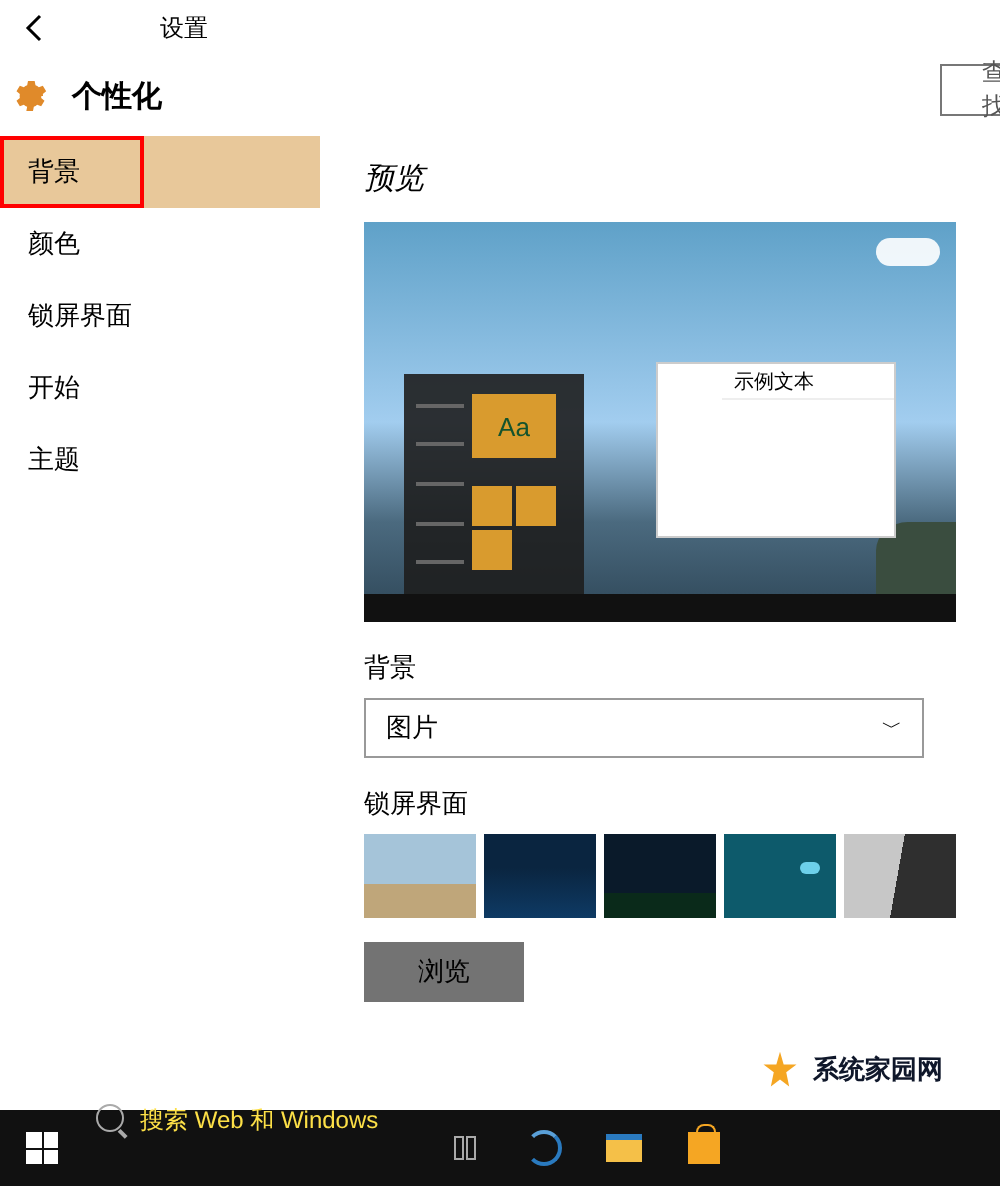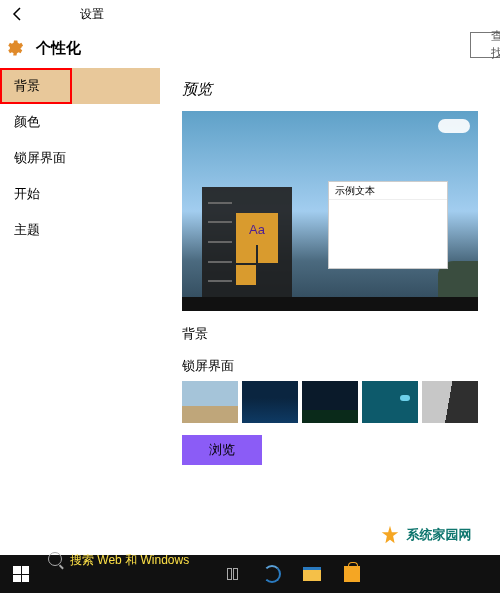--- a/index.html
+++ b/index.html
@@ -14,58 +14,58 @@
   .body { display: flex; height: calc(100% - 68px - 38px); }
   .sidebar { width: 160px; padding-top: 0; }
   .sidebar-item { height: 36px; display: flex; align-items: center; padding-left: 14px; font-size: 13px; cursor: pointer; }
   .sidebar-item.selected { background: #e8c89a; }
   .highlight-box { position: absolute; border: 2px solid red; left: 0; top: 68px; width: 72px; height: 36px; pointer-events: none; }
   .content { flex: 1; padding: 12px 0 0 22px; overflow: hidden; }
   .section-title { font-size: 15px; margin-bottom: 12px; font-style: italic; }
   .preview-box { width: 296px; height: 200px; background: linear-gradient(to bottom, #5fa1c8 0%, #a2cdef 50%, #4b6a7f 75%, #2d4556 100%); position: relative; overflow: hidden; }
   .preview-taskbar { position: absolute; bottom: 0; left: 0; right: 0; height: 14px; background: #111; }
   .start-mock { position: absolute; left: 20px; bottom: 14px; width: 90px; height: 110px; background: rgba(30,30,30,0.9); }
-  .tile-big { position: absolute; left: 34px; top: 26px; width: 42px; height: 32px; background: #d99b2e; display: flex; align-items: center; justify-content: center; font-size: 13px; color: #4c1d95; }
+  .tile-big { position: absolute; left: 34px; top: 10px; width: 42px; height: 32px; background: #d99b2e; display: flex; align-items: center; justify-content: center; font-size: 13px; color: #14532d; }
   .tile-small { position: absolute; background: #d99b2e; }
   .t1 { left: 34px; top: 56px; width: 20px; height: 20px; }
   .t2 { left: 56px; top: 56px; width: 20px; height: 20px; }
   .t3 { left: 34px; top: 78px; width: 20px; height: 20px; }
   .start-left { position: absolute; left: 6px; top: 6px; width: 24px; height: 98px; display: flex; flex-direction: column; justify-content: space-around; }
   .start-left div { height: 2px; background: #666; }
-  .window-mock { position: absolute; right: 30px; top: 70px; width: 120px; height: 88px; background: #fff; border: 1px solid #ccc; }
+  .window-mock { position: absolute; right: 30px; top: 70px; width: 120px; height: 88px; background: #fff; border: 1px solid #ccc; padding-left: 32px; }
   .window-mock-header { height: 18px; border-bottom: 1px solid #eee; font-size: 10px; padding: 2px 6px; }
   .cloud { position: absolute; right: 8px; top: 8px; width: 32px; height: 14px; background: #fff; border-radius: 10px; opacity: 0.9; }
   .shore { position: absolute; right: 0; bottom: 14px; width: 40px; height: 36px; background: #3a4d3f; border-radius: 40% 0 0 0; }
   .field-label { font-size: 13px; margin-top: 14px; margin-bottom: 6px; }
   .dropdown { width: 280px; height: 30px; border: 1px solid #999; display: flex; align-items: center; justify-content: space-between; padding: 0 10px; font-size: 13px; cursor: pointer; }
   .chev { font-size: 10px; }
   .thumbs { display: flex; gap: 4px; margin-top: 6px; }
   .thumb { width: 56px; height: 42px; cursor: pointer; }
   .th1 { background: linear-gradient(to bottom, #a5c4d9 60%, #bfa67a 60%); }
   .th2 { background: linear-gradient(to bottom, #0a2540 40%, #0e3a64 100%); }
   .th3 { background: linear-gradient(to bottom, #0a1a2a 70%, #0a2a1a 70%); }
   .th4 { background: #0d5a6b; position: relative; }
   .th4::after { content:""; position:absolute; right:8px; top:14px; width:10px; height:6px; background:#6dd0ea; border-radius:3px; }
   .th5 { background: linear-gradient(100deg, #c7c7c7 48%, #2f2f2f 48%); }
-  .browse-btn { margin-top: 12px; width: 80px; height: 30px; background: #8b5cf6; border: none; font-size: 13px; cursor: pointer; }
+  .browse-btn { margin-top: 12px; width: 80px; height: 30px; background: #737373; border: none; font-size: 13px; cursor: pointer; }
   .taskbar { position: absolute; left: 0; bottom: 0; width: 100%; height: 38px; background: #111; display: flex; align-items: center; }
   .start-btn { width: 42px; height: 38px; display: flex; align-items: center; justify-content: center; cursor: pointer; }
   .win-logo { width: 16px; height: 16px; display: grid; grid-template-columns: 1fr 1fr; grid-template-rows: 1fr 1fr; gap: 1px; }
   .win-logo div { background: #fff; }
   .search-bar { flex: 0 0 170px; height: 44px; display: flex; align-items: flex-start; color: #fde047; font-size: 12px; gap: 8px; padding-left: 6px; }
   .search-icon-tb { width: 14px; height: 14px; border: 1.5px solid #aaa; border-radius: 50%; position: relative; }
   .search-icon-tb::after { content:""; position:absolute; width:5px; height:1.5px; background:#aaa; bottom:-2px; right:-3px; transform: rotate(45deg); }
   .tb-icon { width: 40px; height: 38px; display:flex; align-items:center; justify-content:center; cursor:pointer; }
   .task-view { display:flex; gap:1px; }
   .task-view div { width:5px; height:12px; border:1px solid #aaa; }
   .edge { width:18px; height:18px; border:2px solid #2a7abf; border-radius:50%; border-left-color:transparent; border-top-color:#5aa0d8; }
   .folder { width:18px; height:14px; background:#f5c048; border-top:3px solid #2a7abf; position:relative; }
   .store { width:16px; height:16px; background:#f5a623; position:relative; }
   .store::before { content:""; position:absolute; top:-4px; left:4px; width:8px; height:4px; border:1px solid #f5a623; border-bottom:none; border-radius:4px 4px 0 0; }
-  .watermark { position: absolute; right: 0; bottom: 38px; width: 150px; height: 40px; background: rgba(255,255,255,0.95); display:flex; align-items:center; justify-content:center; gap:6px; font-size:13px; font-weight:600; color:#0f766e; }
+  .watermark { position: absolute; right: 0; bottom: 38px; width: 150px; height: 40px; background: rgba(255,255,255,0.95); display:flex; align-items:center; justify-content:center; gap:6px; font-size:13px; font-weight:600; color:#0f172a; }
   .wm-logo { width:22px; height:22px; }
   .wm-logo svg { width:100%; height:100%; }
 </style>
 </head>
 <body>
 
 <div class="titlebar">
   <div class="back-btn">
     <svg viewBox="0 0 16 16" width="16" height="16">
         <path d="M10 2 L4 8 L10 14" stroke="#000" stroke-width="1.5" fill="none"></path>
@@ -126,20 +126,24 @@
         <div class="tile-small t2"></div>
         <div class="tile-small t3"></div>
       </div>
       <div class="window-mock">
         <div class="window-mock-header">示例文本</div>
       </div>
       <div class="preview-taskbar"></div>
     </div>
 
     <div class="field-label">背景</div>
+    <div class="dropdown">
+      <span>图片</span>
+      <span class="chev">﹀</span>
+    </div>
 
     <div class="field-label">锁屏界面</div>
     <div class="thumbs">
       <div class="thumb th1"></div>
       <div class="thumb th2"></div>
       <div class="thumb th3"></div>
       <div class="thumb th4"></div>
       <div class="thumb th5"></div>
     </div>
 

